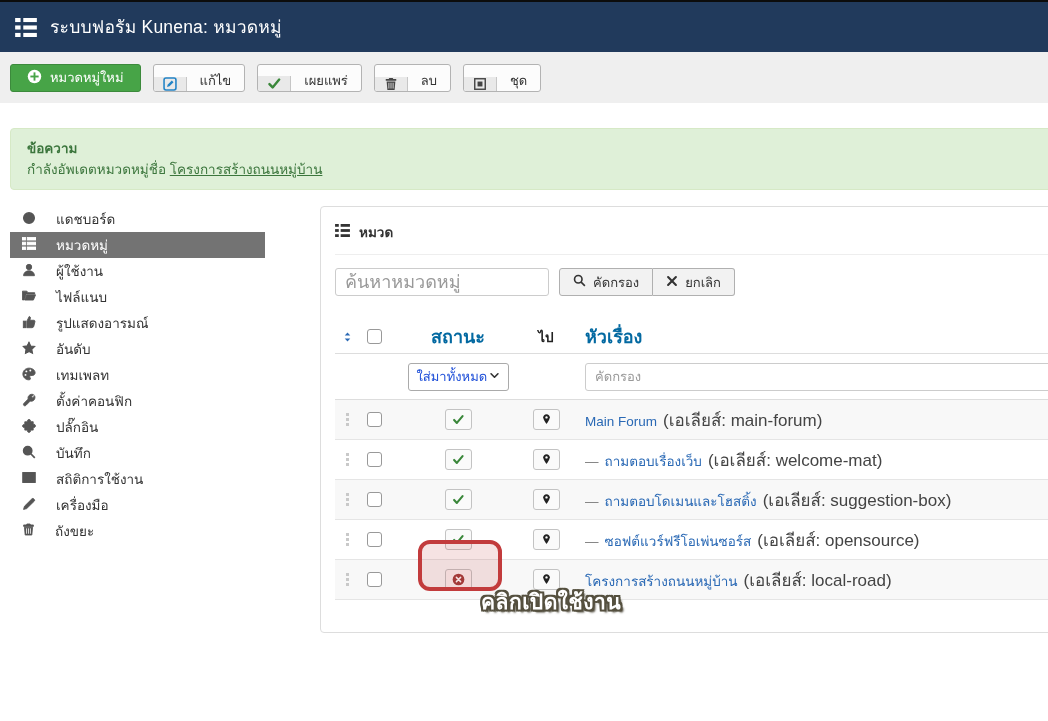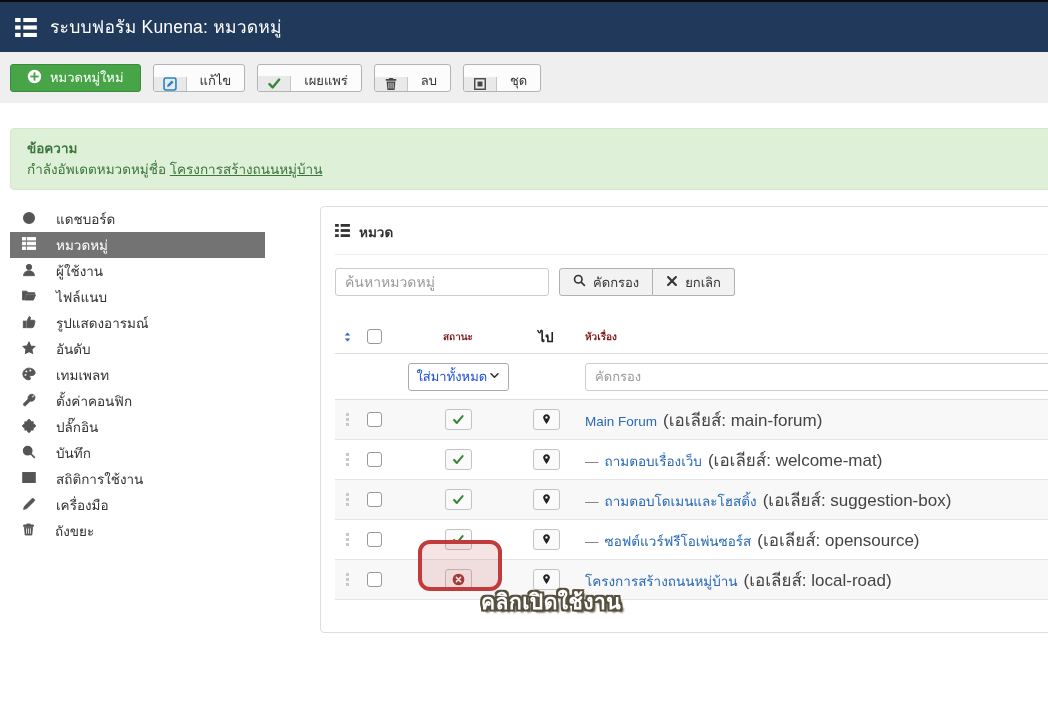--- a/index.html
+++ b/index.html
@@ -41,37 +41,37 @@
   .side-item.active { background:#737373; color:#fff; }
   .side-item.active .sic { fill:#fff; stroke:#fff; }
 
   
   .panel { flex:1; margin-left:55px; background:#fff; border:1px solid #ddd;
     border-radius:4px; height:427px; padding:14px; }
   .panel-head { display:flex; align-items:center; gap:9px; font-size:13.5px; font-weight:bold;
     color:#333; padding-bottom:11px; border-bottom:1px solid #eee; }
   .search-row { display:flex; align-items:center; margin-top:13px; }
   .search-input { width:214px; height:28px; border:1px solid #ccc; border-radius:3px;
-    padding:0 9px; font-size:14px; color:#333; font-family:"Liberation Sans",sans-serif; }
+    padding:0 9px; font-size:18px; color:#333; font-family:"Liberation Sans",sans-serif; }
   .search-input::placeholder { color:#999; }
   .btn-group { display:flex; margin-left:10px; }
   .btn-flt { display:flex; align-items:center; gap:7px; height:28px; padding:0 13px;
     background:#f2f2f2; border:1px solid #b0b0b0; font-size:13px; color:#333; cursor:pointer; }
   .btn-flt:first-child { border-radius:3px 0 0 3px; }
   .btn-flt + .btn-flt { border-left:none; border-radius:0 3px 3px 0; }
 
   
   .grid-row { display:flex; align-items:center; }
   .c-drag { width:24px; margin-right:8px; display:flex; justify-content:center; }
   .c-check { width:36px; display:flex; }
   .c-status { width:110px; display:flex; justify-content:center; }
   .c-go { width:54px; margin-left:6px; display:flex; justify-content:center; }
   .c-title { flex:1; padding-left:12px; display:flex; align-items:baseline; gap:6px; }
   .thead { height:34px; margin-top:24px; border-bottom:1px solid #ddd; }
-  .thead .hlink { font-size:10px; font-weight:bold; color:#7f1d1d; text-decoration:none; }
+  .thead .hlink { font-size:18px; font-weight:bold; color:#0369a1; text-decoration:none; }
   .thead .hplain { font-size:13.5px; font-weight:bold; color:#222; }
   .filter-row { height:46px; border-bottom:1px solid #ddd; }
   .fake-select { width:101px; height:28px; border:1px solid #aaa; border-radius:3px;
     background:#fff; display:flex; align-items:center; justify-content:space-between;
     padding:0 8px; font-size:13px; color:#1d4ed8; cursor:pointer; }
   .filter-input { width:470px; height:28px; border:1px solid #ccc; border-radius:3px;
     padding:0 9px; font-size:13px; color:#333; font-family:"Liberation Sans",sans-serif; }
   .filter-input::placeholder { color:#999; }
   .trow { height:40px; border-bottom:1px solid #e5e5e5; }
   .trow.striped { background:#f8f8f8; }

